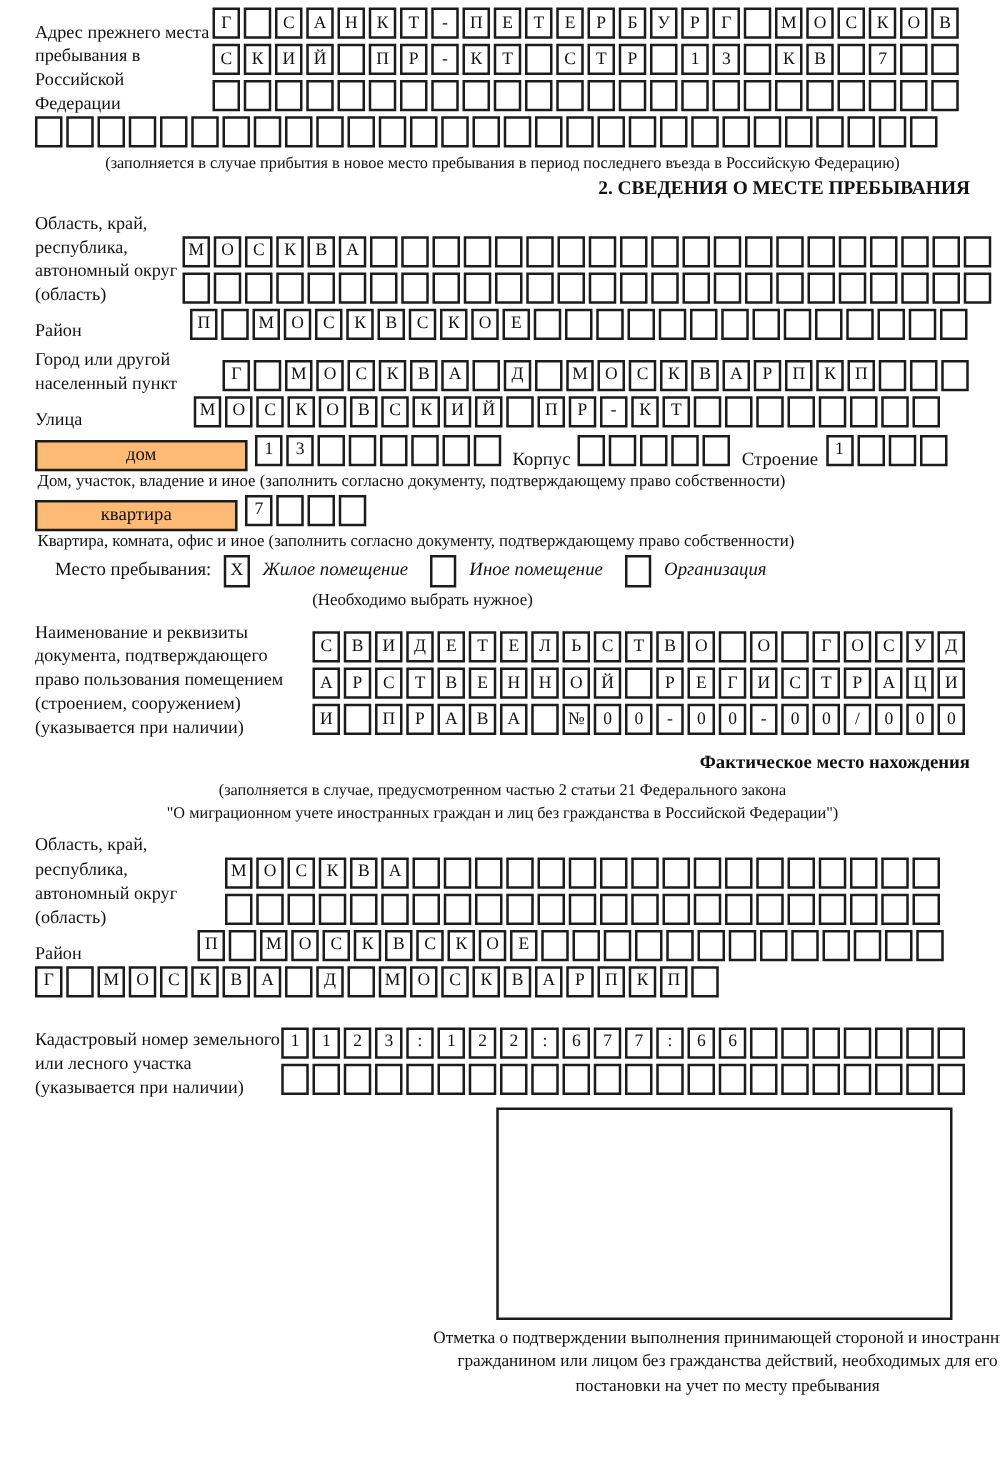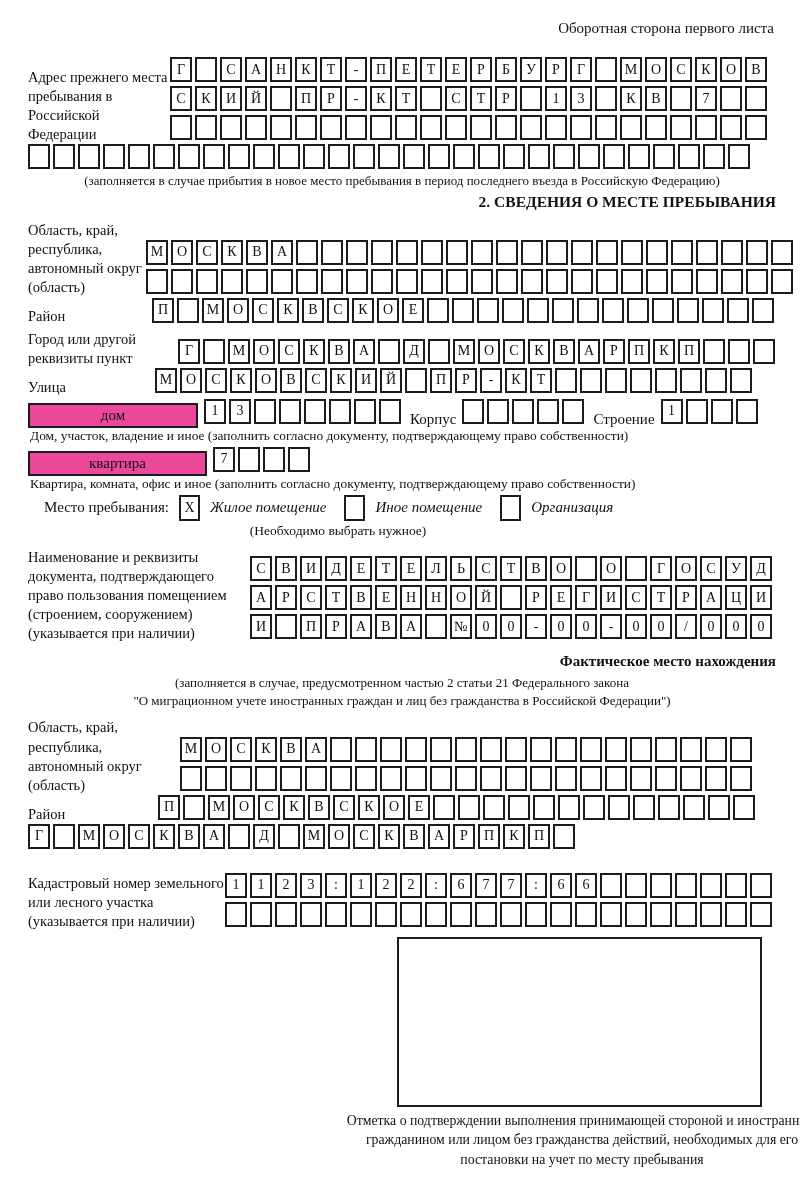--- a/index.html
+++ b/index.html
@@ -16,21 +16,21 @@
   .cellrows { flex:0 0 auto; }
   .cells { display:flex; flex-wrap:nowrap; }
   .cell {
     width:22px; height:25px; border:2px solid #1c1c1c; margin:0 3px 4px 0;
     flex:0 0 auto; display:flex; align-items:center; justify-content:center;
     font-size:14px; line-height:1; background:#fff;
   }
   .widebox {
     height:25px; border:2px solid #1c1c1c; flex:0 0 auto;
     display:flex; align-items:center; justify-content:center;
-    font-size:15px; margin-right:6px; background:#ec4899;
+    font-size:15px; margin-right:6px; background:#fdba74;
   }
   .inline-label { font-size:15px; padding-top:4px; margin:0 6px 0 6px; flex:0 0 auto; }
   .note { font-size:13px; text-align:center; margin:0 0 2px 0; }
   .note-left { font-size:13.4px; margin:0 0 3px 2px; }
   .sect-title { font-weight:bold; text-align:right; font-size:15.5px; margin:4px 0 7px 0; }
   .sub-title { font-weight:bold; text-align:right; font-size:15px; margin:10px 0 5px 0; }
   .checkbox {
     width:21px; height:26px; border:2px solid #1c1c1c; flex:0 0 auto;
     display:inline-flex; align-items:center; justify-content:center;
     font-size:14px; background:#fff;
@@ -42,21 +42,20 @@
   .gap2 { height:2px; }
   .cad-rows { margin-top:20px; }
   .stamp-box { width:365px; height:170px; border:2px solid #1c1c1c; margin:6px 0 0 369px; background:#fff; }
   .stamp-caption { width:472px; margin:4px 0 0 318px; text-align:center; font-size:13.8px; line-height:1.42; }
 </style>
 </head>
 <body>
 
 <div class="page">
 
-  <div class="hdr">Оборотная сторона первого листа</div>
 
   <div class="frow">
     <div class="flabel" style="width:142px">Адрес прежнего места пребывания в Российской Федерации</div>
     <div class="cellrows">
       <div class="cells">
           <span class="cell">Г</span>
           <span class="cell"></span>
           <span class="cell">С</span>
           <span class="cell">А</span>
           <span class="cell">Н</span>
@@ -256,21 +255,21 @@
         <span class="cell"></span>
         <span class="cell"></span>
         <span class="cell"></span>
         <span class="cell"></span>
         <span class="cell"></span>
         <span class="cell"></span>
       </div>
   </div>
 
   <div class="frow">
-    <div class="flabel" style="width:150px">Город или другой реквизиты пункт</div>
+    <div class="flabel" style="width:150px">Город или другой населенный пункт</div>
     <div class="cells">
         <span class="cell">Г</span>
         <span class="cell"></span>
         <span class="cell">М</span>
         <span class="cell">О</span>
         <span class="cell">С</span>
         <span class="cell">К</span>
         <span class="cell">В</span>
         <span class="cell">А</span>
         <span class="cell"></span>
@@ -348,21 +347,21 @@
     <div class="cells">
         <span class="cell">1</span>
         <span class="cell"></span>
         <span class="cell"></span>
         <span class="cell"></span>
       </div>
   </div>
   <div class="note-left">Дом, участок, владение и иное (заполнить согласно документу, подтверждающему право собственности)</div>
 
   <div class="frow">
-    <div class="widebox" style="width:179px">квартира</div>
+    <div class="widebox" style="width:162px">квартира</div>
     <div class="cells">
         <span class="cell">7</span>
         <span class="cell"></span>
         <span class="cell"></span>
         <span class="cell"></span>
       </div>
   </div>
   <div class="note-left">Квартира, комната, офис и иное (заполнить согласно документу, подтверждающему право собственности)</div>
 
   <div class="frow stay">

